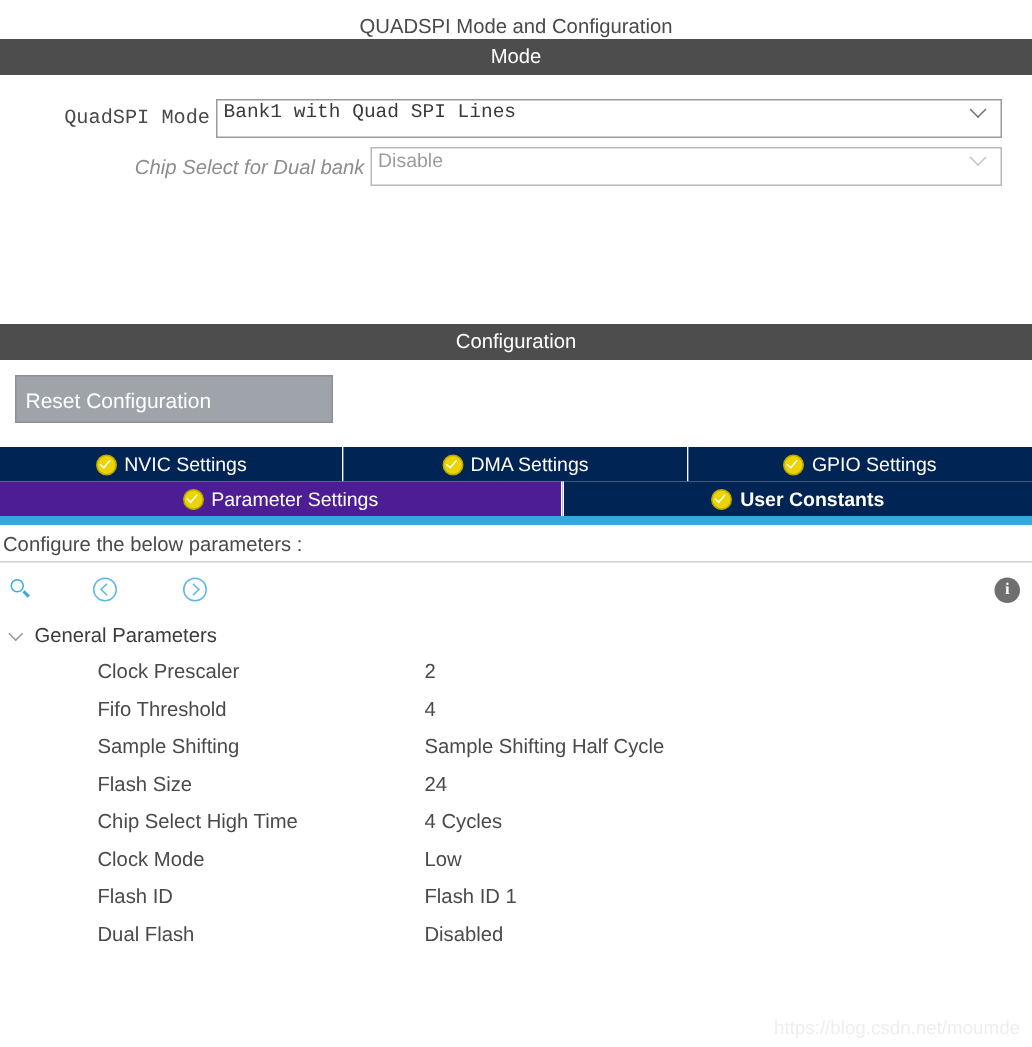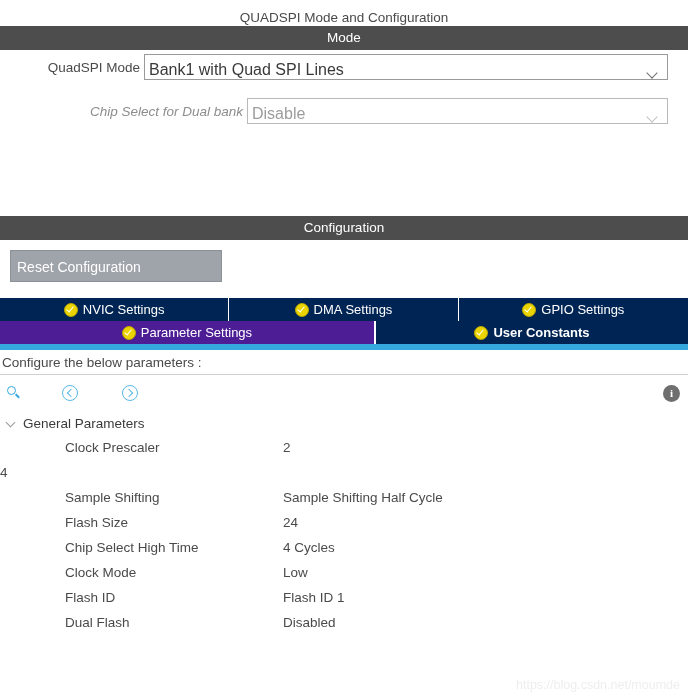--- a/index.html
+++ b/index.html
@@ -44,21 +44,21 @@
     position: relative;
   }
   .field-row {
     position: absolute;
     left: 0;
     right: 20px;
     display: flex;
     align-items: center;
     height: 26px;
   }
-  .field-row.row1 { top: 4px; }
+  .field-row.row1 { top: 16px; font-family: Liberation Mono, monospace; }
   .field-row.row2 { top: 48px; }
 
   .field-label {
     font-size: 13.5px;
     color: #4a4a4a;
     text-align: right;
     padding-right: 4px;
     white-space: nowrap;
   }
   .field-label.disabled {
@@ -68,24 +68,24 @@
   .row1 .field-label { width: 140px; }
   .row2 .field-label { width: 215px; padding-left: 28px; }
 
   .select-box {
     flex: 1;
     height: 26px;
     box-sizing: border-box;
     border: 1px solid #9a9a9a;
     background: #ffffff;
     display: flex;
-    align-items: flex-end;
+    align-items: flex-start;
     justify-content: space-between;
     padding: 0 8px 0 4px;
-    font-size: 16px;
+    font-size: 13px;
     color: #3a3a3a;
   }
   .select-box.disabled {
     border-color: #b9b9b9;
     color: #9c9c9c;
   }
   .chev {
     display: inline-block;
     width: 12px;
     height: 12px;
@@ -430,20 +430,21 @@
     <span class="tree-chev"></span>
     <span class="group-label">General Parameters</span>
   </div>
 
   <div id="param-rows">
       <div class="param-row">
         <div class="param-name">Clock Prescaler</div>
         <div class="param-value">2</div>
       </div>
       <div class="param-row">
+        <div class="param-name">Fifo Threshold</div>
         <div class="param-value">4</div>
       </div>
       <div class="param-row">
         <div class="param-name">Sample Shifting</div>
         <div class="param-value">Sample Shifting Half Cycle</div>
       </div>
       <div class="param-row">
         <div class="param-name">Flash Size</div>
         <div class="param-value">24</div>
       </div>

